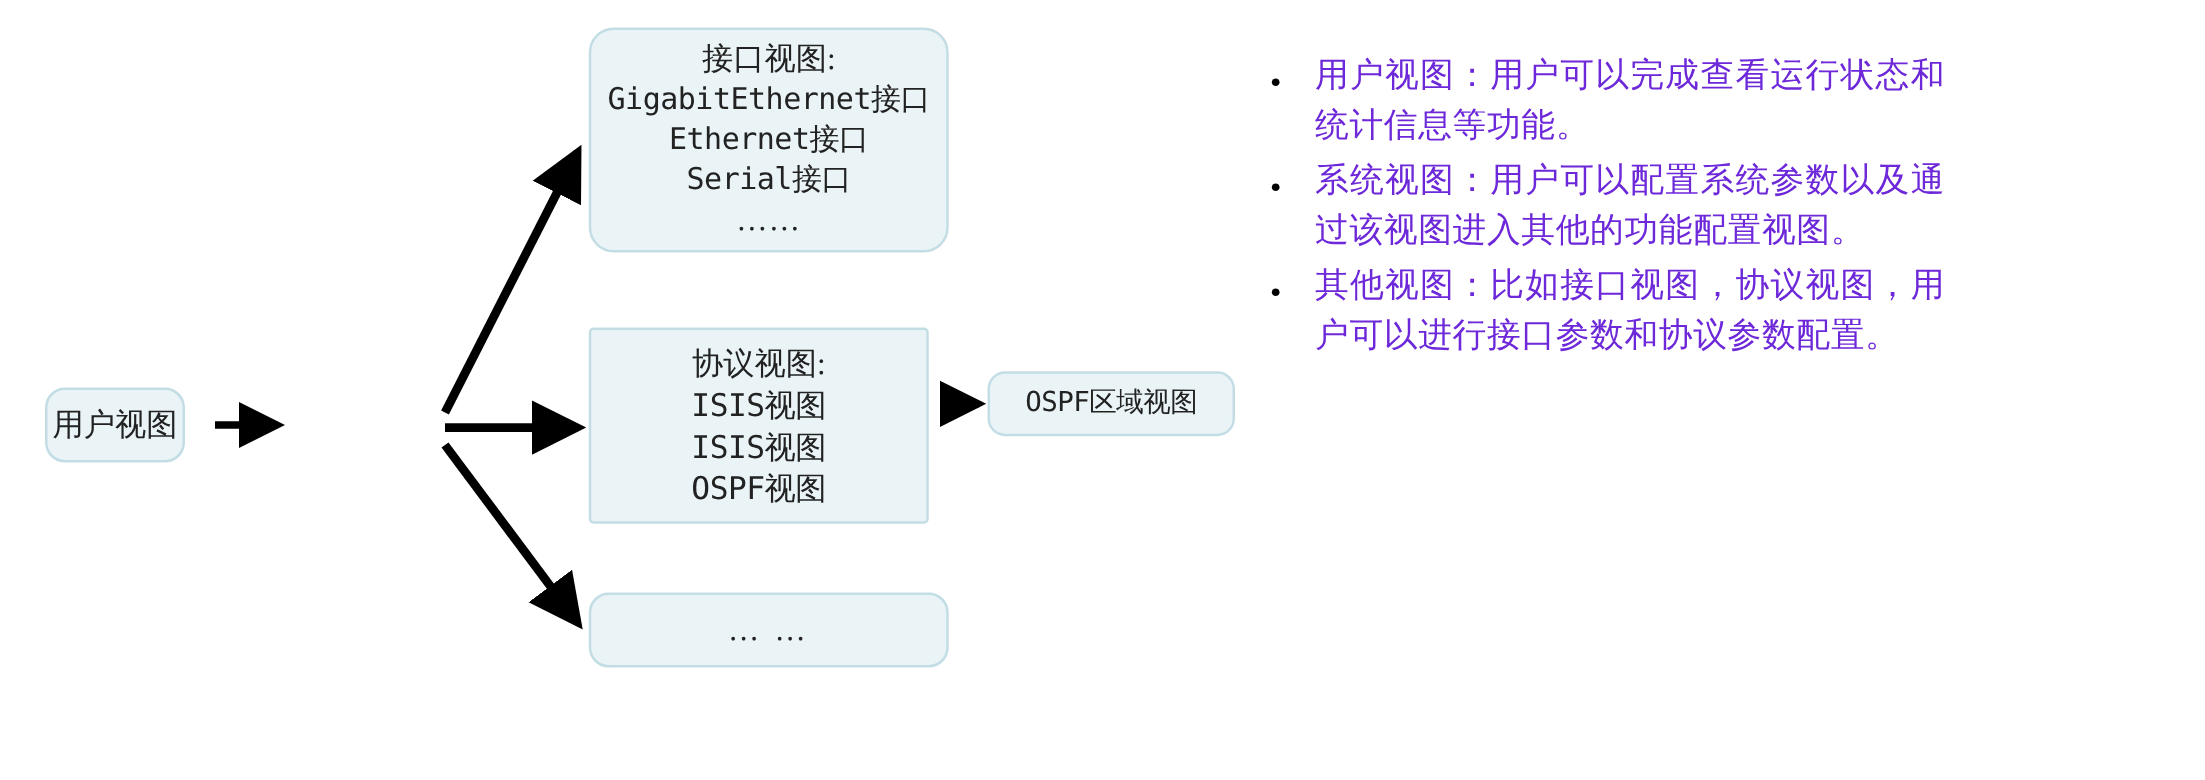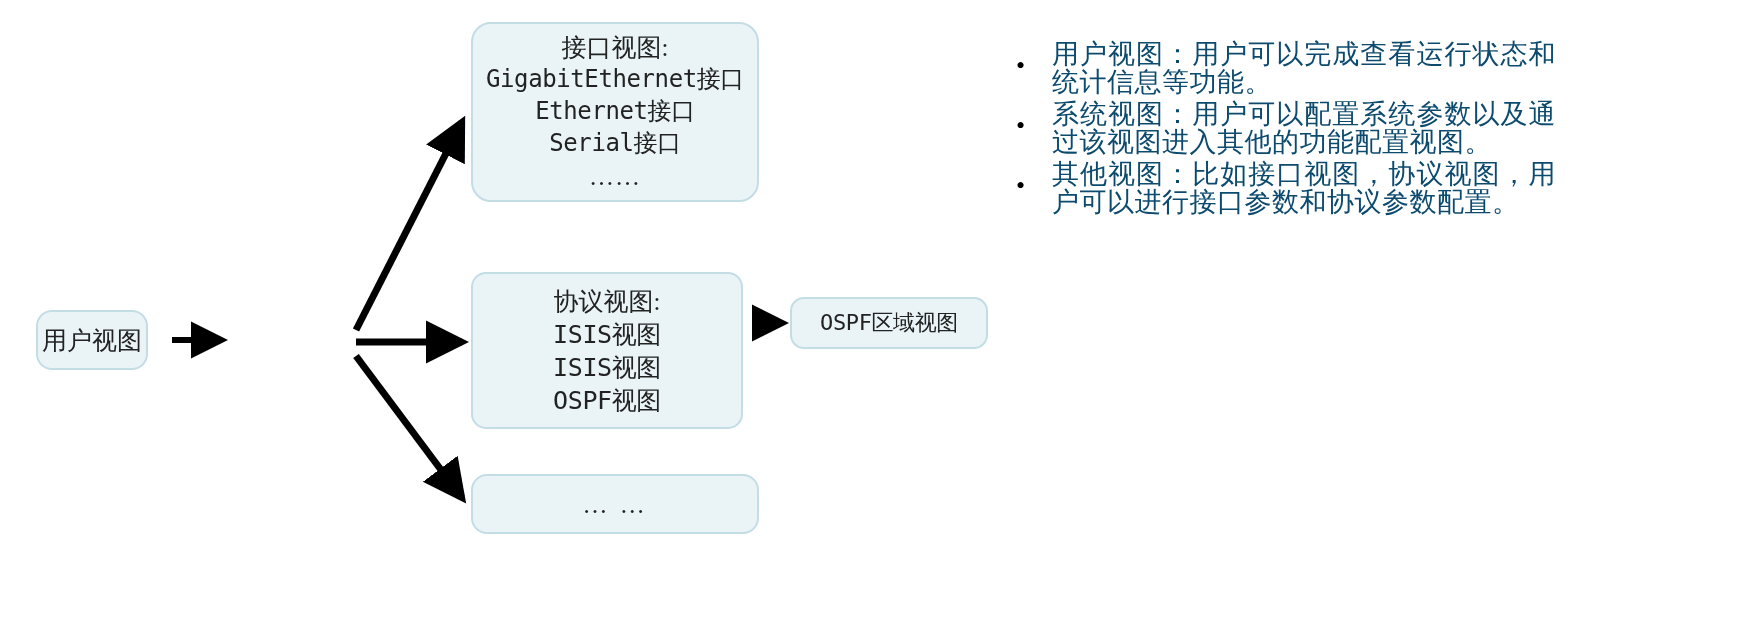--- a/index.html
+++ b/index.html
@@ -68,22 +68,21 @@
     font-size: 25px;
   }
   #node-interface-view {
     left: 471px; top: 22px;   width: 288px; height: 180px;
     font-size: 25px;
     border-radius: 20px;
   }
   #node-protocol-view {
     left: 471px; top: 262px;  width: 272px; height: 157px;
     font-size: 25px;
-    border-radius: 15px;
-    margin-top: 10px;
+    border-radius: 4px;
   }
   #node-more-view {
     left: 471px; top: 474px;  width: 288px; height: 60px;
     font-size: 25px;
     border-radius: 16px;
   }
   #node-ospf-area-view {
     left: 790px; top: 297px;  width: 198px; height: 52px;
     font-size: 22px;
     border-radius: 14px;
@@ -112,22 +111,22 @@
     text-align: left;
     padding-left: 12px;
     box-sizing: border-box;
     font-size: 26px;
     line-height: 52px;
     color: #000;
   }
   .bullet-text {
     flex: 1 1 auto;
     font-size: 27px;
-    line-height: 28px;
-    color: #0c4a6e;
+    line-height: 40px;
+    color: #6d28d9;
     text-align: justify;
     text-justify: inter-ideograph;
     letter-spacing: 0.5px;
   }
 </style>
 </head>
 <body>
 
 <div id="canvas">
 

